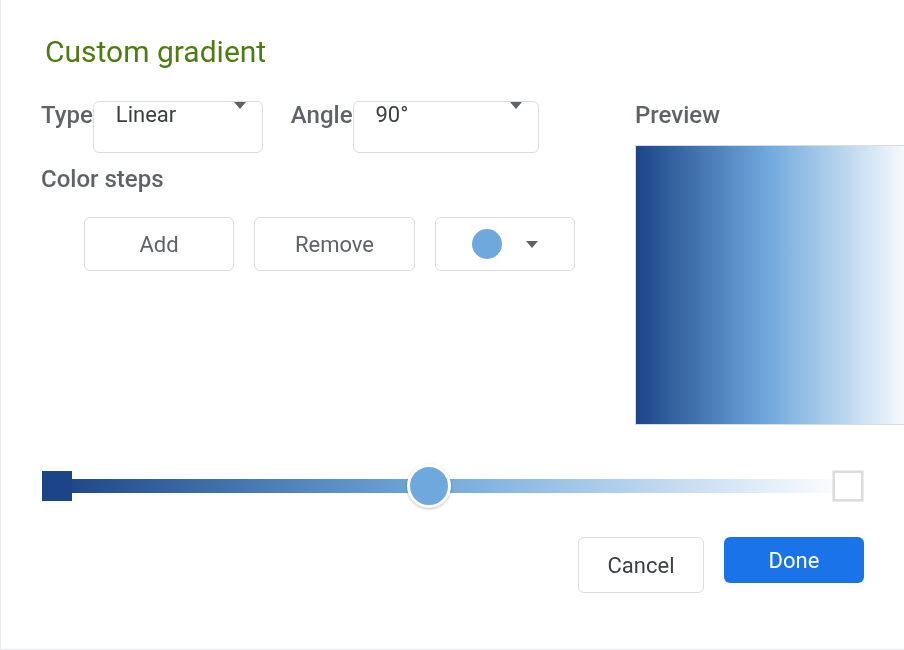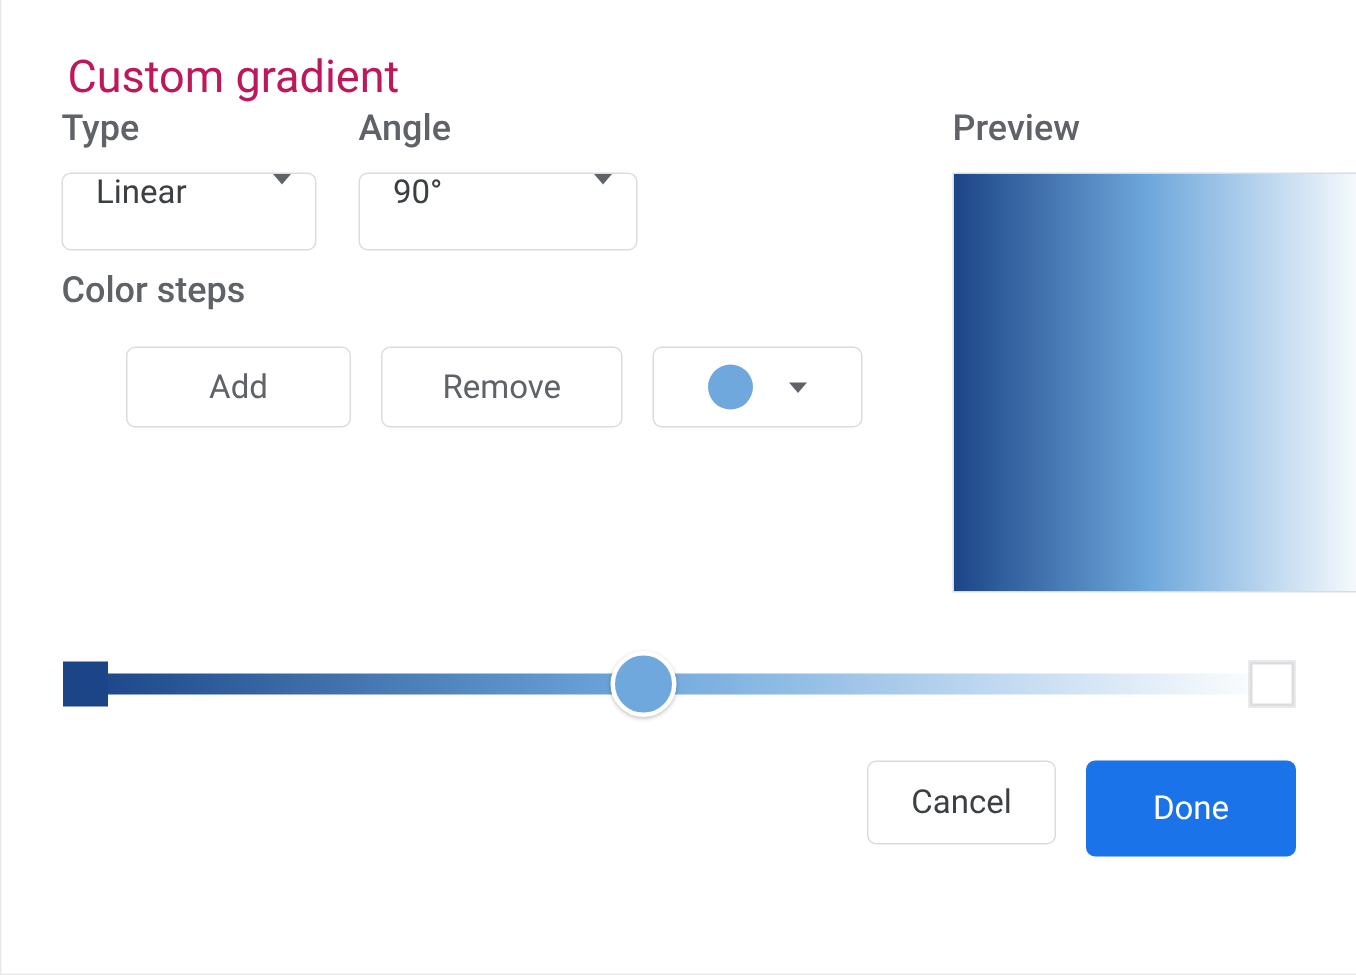--- a/index.html
+++ b/index.html
@@ -24,33 +24,33 @@
     height: 650px;
     padding: 28px 40px 32px 40px;
     border-left: 1px solid var(--border-soft);
     border-bottom: 1px solid var(--border-soft);
     display: flex;
     flex-direction: column;
   }
   .title {
     font-size: 30px;
     font-weight: 400;
-    color: #be185d;
-    margin: 6px 0 2px 4px;
+    color: #4d7c0f;
+    margin: 6px 0 32px 4px;
   }
   .upper {
     display: flex;
     gap: 60px;
   }
   .controls { flex: 0 0 auto; }
   .row1 {
     display: flex;
     gap: 28px;
   }
-  .field { display: flex; flex-direction: column; }
+  .field { display: flex; flex-direction: row; }
   .field-label {
     font-size: 24px;
     font-weight: 500;
     color: var(--text-label);
     margin-bottom: 16px;
   }
   .select {
     display: inline-flex;
     align-items: flex-start;
     justify-content: space-between;
@@ -168,21 +168,21 @@
     gap: 20px;
   }
   .btn.cancel {
     width: 126px;
     height: 56px;
     font-size: 22px;
     color: #3c4043;
   }
   .btn.done {
     width: 140px;
-    height: 64px;
+    height: 46px;
     font-size: 22px;
     color: #fff;
     border: none;
     background: var(--primary);
   }
 </style>
 </head>
 <body>
 
 <div class="dialog">

